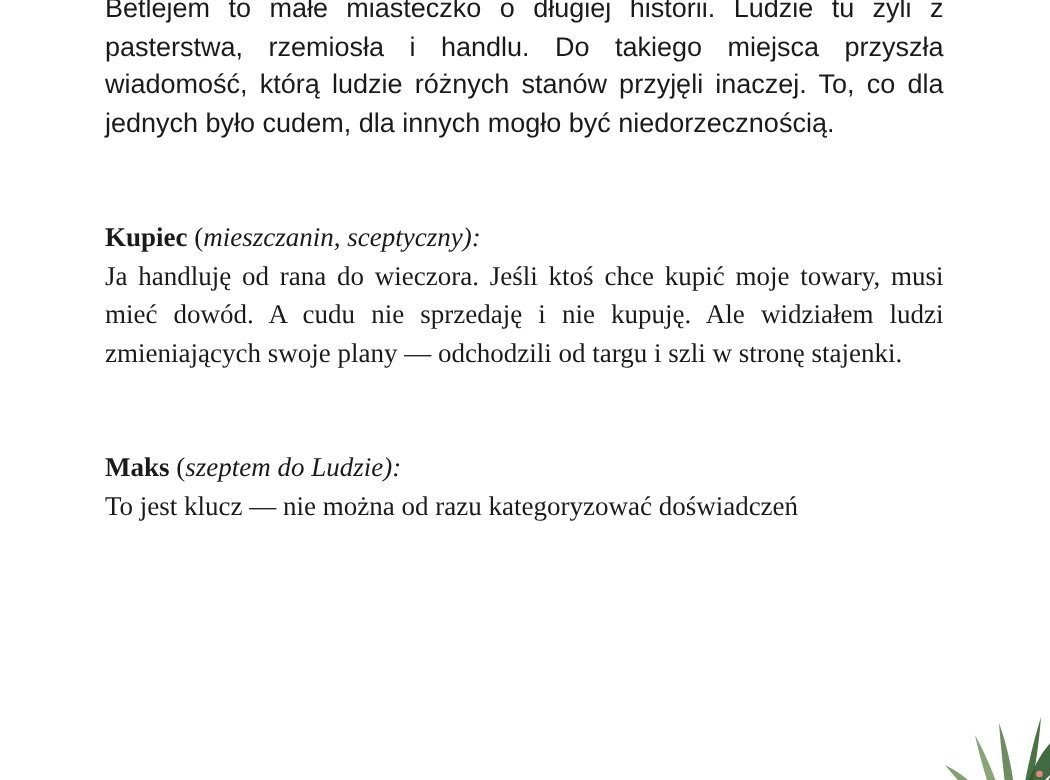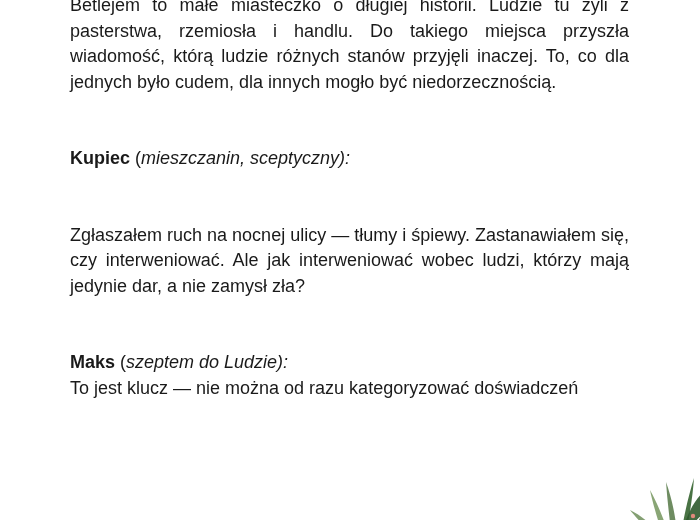--- a/index.html
+++ b/index.html
@@ -26,20 +26,21 @@
       font-size: 18px;
       line-height: 25.5px;
       color: #1a1a1a;
     }
     .para {
       margin: 0;
       text-align: justify;
     }
     .block {
       margin-top: 51px;
+      font-family: Liberation Serif, serif;
     }
     .speaker-line {
       margin: 0;
     }
     .speaker-name {
       font-weight: bold;
     }
     .speaker-note {
       font-style: italic;
     }
@@ -54,24 +55,24 @@
 </head>
 <body>
 
 <div class="page">
   <div class="content">
 
     <p class="para">Betlejem to małe miasteczko o długiej historii. Ludzie tu żyli z pasterstwa, rzemiosła i handlu. Do takiego miejsca przyszła wiadomość, którą ludzie różnych stanów przyjęli inaczej. To, co dla jednych było cudem, dla innych mogło być niedorzecznością.</p>
 
     <div class="block">
       <p class="speaker-line"><span class="speaker-name">Kupiec</span><span> (</span><span class="speaker-note">mieszczanin, sceptyczny):</span></p>
+      <p class="para">Ja handluję od rana do wieczora. Jeśli ktoś chce kupić moje towary, musi mieć dowód. A cudu nie sprzedaję i nie kupuję. Ale widziałem ludzi zmieniających swoje plany — odchodzili od targu i szli w stronę stajenki.</p>
     </div>
 
     <div class="block">
-      <p class="para">Zgłaszałem ruch na nocnej ulicy — tłumy i śpiewy. Zastanawiałem się, czy interweniować. Ale jak interweniować wobec ludzi, którzy mają jedynie dar, a nie zamysł zła?</p>
     </div>
 
     <div class="block">
       <p class="speaker-line"><span class="speaker-name">Maks</span><span> (</span><span class="speaker-note">szeptem do Ludzie):</span></p>
       <p class="para">To jest klucz — nie można od razu kategoryzować doświadczeń</p>
     </div>
 
   </div>
 
   <svg class="plant" viewBox="0 0 80 100">

